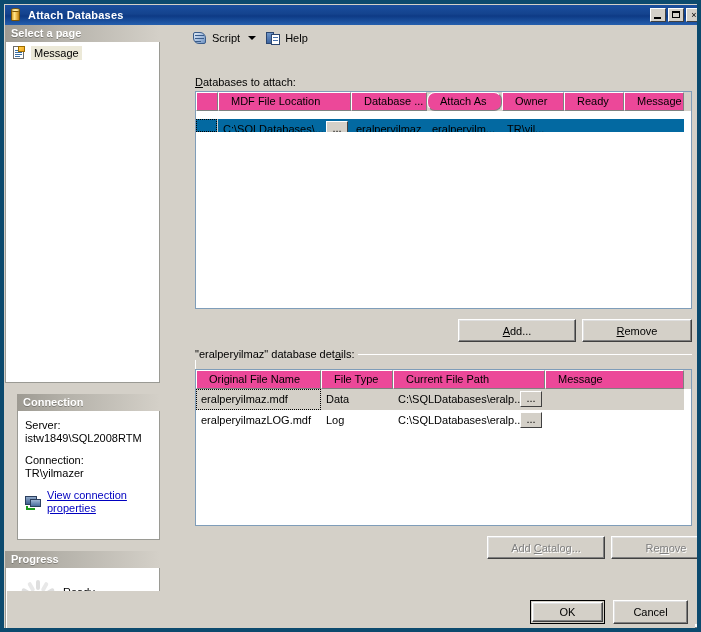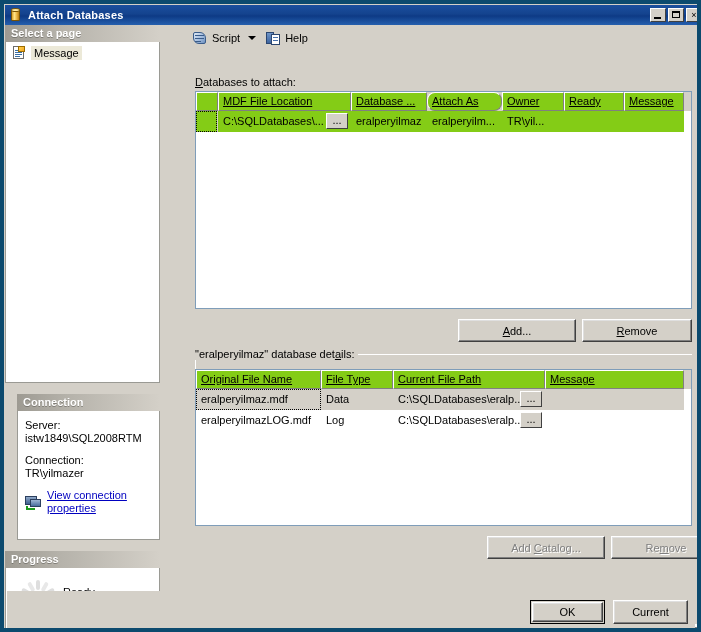--- a/index.html
+++ b/index.html
@@ -367,52 +367,51 @@
     box-sizing: border-box;
     overflow: hidden;
   }
   .grid-header {
     display: flex;
     height: 19px;
     background: #d4d0c8;
     box-sizing: border-box;
   }
   .hcell {
-    background: #84cc16;
+    background: #ec4899;
     border-top: 1px solid #ffffff;
     border-left: 1px solid #ffffff;
     border-right: 1px solid #808080;
     border-bottom: 1px solid #808080;
     box-sizing: border-box;
     font-size: 11px;
     line-height: 17px;
-    padding-left: 4px;
+    padding-left: 12px;
     overflow: hidden;
     white-space: nowrap;
     cursor: default;
     flex: 0 0 auto;
-    text-decoration: underline;
   }
   .grow {
     display: flex;
     height: 21px;
     box-sizing: border-box;
   }
   .gcell {
     box-sizing: border-box;
     font-size: 11px;
     line-height: 20px;
     padding-left: 5px;
     overflow: hidden;
     white-space: nowrap;
     position: relative;
     flex: 0 0 auto;
     cursor: default;
   }
-  .row-sel-blue .gcell { background: #84cc16; }
+  .row-sel-blue .gcell { background: #0369a1; margin-top: 8px; }
   .row-sel-gray .gcell { background: #d4d0c8; }
   .row-plain .gcell { background: #ffffff; }
   .rowhead {
     border-right: 1px solid #d0cfcb;
   }
   .focusrect {
     position: absolute;
     left: 0; top: 0; right: 0; bottom: 0;
     outline: 1px dotted #000;
     outline-offset: -1px;
@@ -669,21 +668,21 @@
     </div>
 
   </div>
 
   <div id="bottom-bar">
     <div class="btn default" style="left:523px; top:9px; width:75px; height:24px;">
       <span class="inner"></span>
       <span>OK</span>
     </div>
     <div class="btn" style="left:606px; top:9px; width:75px; height:24px;">
-      <span>Current</span>
+      <span>Cancel</span>
     </div>
     <div id="grip">
         <span style="left: 10px; top: 0px;"></span>
         <span style="left: 5px; top: 5px;"></span>
         <span style="left: 10px; top: 5px;"></span>
         <span style="left: 0px; top: 10px;"></span>
         <span style="left: 5px; top: 10px;"></span>
         <span style="left: 10px; top: 10px;"></span>
       </div>
   </div>

